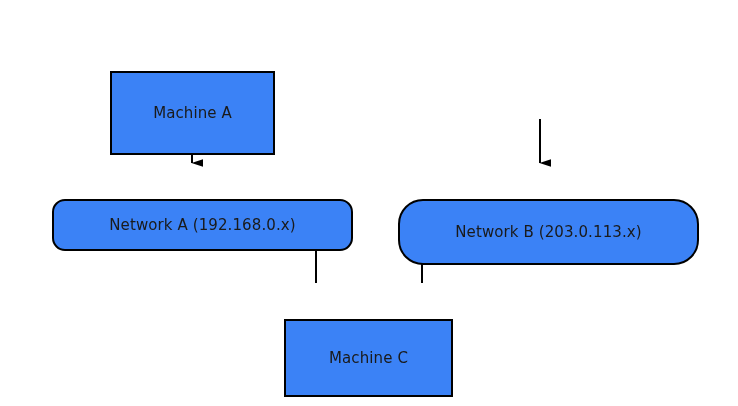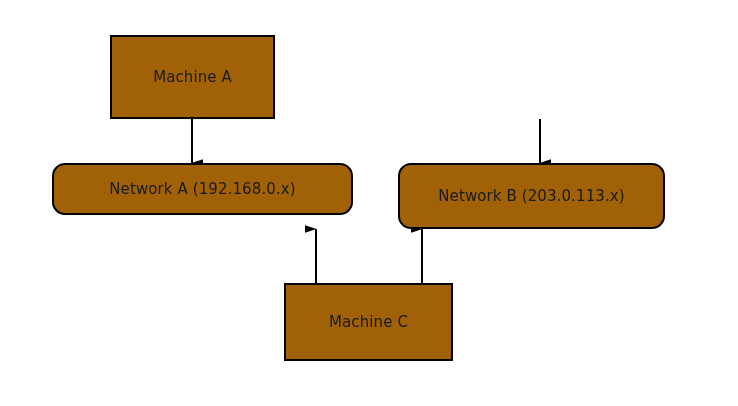--- a/index.html
+++ b/index.html
@@ -20,44 +20,45 @@
   #diagram-svg {
     position: absolute;
     left: 0;
     top: 0;
     width: 738px;
     height: 406px;
   }
   .node-box {
     position: absolute;
     box-sizing: border-box;
-    background: #a16207;
+    background: #3b82f6;
     border: 2px solid #000000;
     display: flex;
     align-items: center;
     justify-content: center;
     z-index: 2;
+    margin-top: 36px;
   }
   .node-box.rounded {
     border-radius: 13px;
   }
   .node-label {
     font-size: 15px;
     line-height: 1;
     color: #1a1a1a;
     white-space: nowrap;
     letter-spacing: 0.1px;
   }
   
   #machine-a { left: 110px; top: 35px; width: 165px; height: 84px; }
   #machine-b { left: 460px; top: 35px; width: 157px; height: 84px; }
   #machine-c { left: 284px; top: 283px; width: 169px; height: 78px; }
   
   #network-a { left: 52px; top: 163px; width: 301px; height: 52px; }
-  #network-b { left: 398px; top: 163px; width: 267px; height: 66px; }
+  #network-b { left: 398px; top: 163px; width: 301px; height: 66px; border-radius: 25px; }
 </style>
 </head>
 <body>
 
 <div id="canvas">
 
   <svg id="diagram-svg" viewBox="0 0 738 406" xmlns="http://www.w3.org/2000/svg">
     <defs>
       <marker id="arrow-down" markerWidth="10" markerHeight="12" refX="5" refY="11" orient="auto" markerUnits="userSpaceOnUse">
         <path d="M 1.2 0 L 8.8 0 L 5 11.5 Z" fill="#000000"></path>

